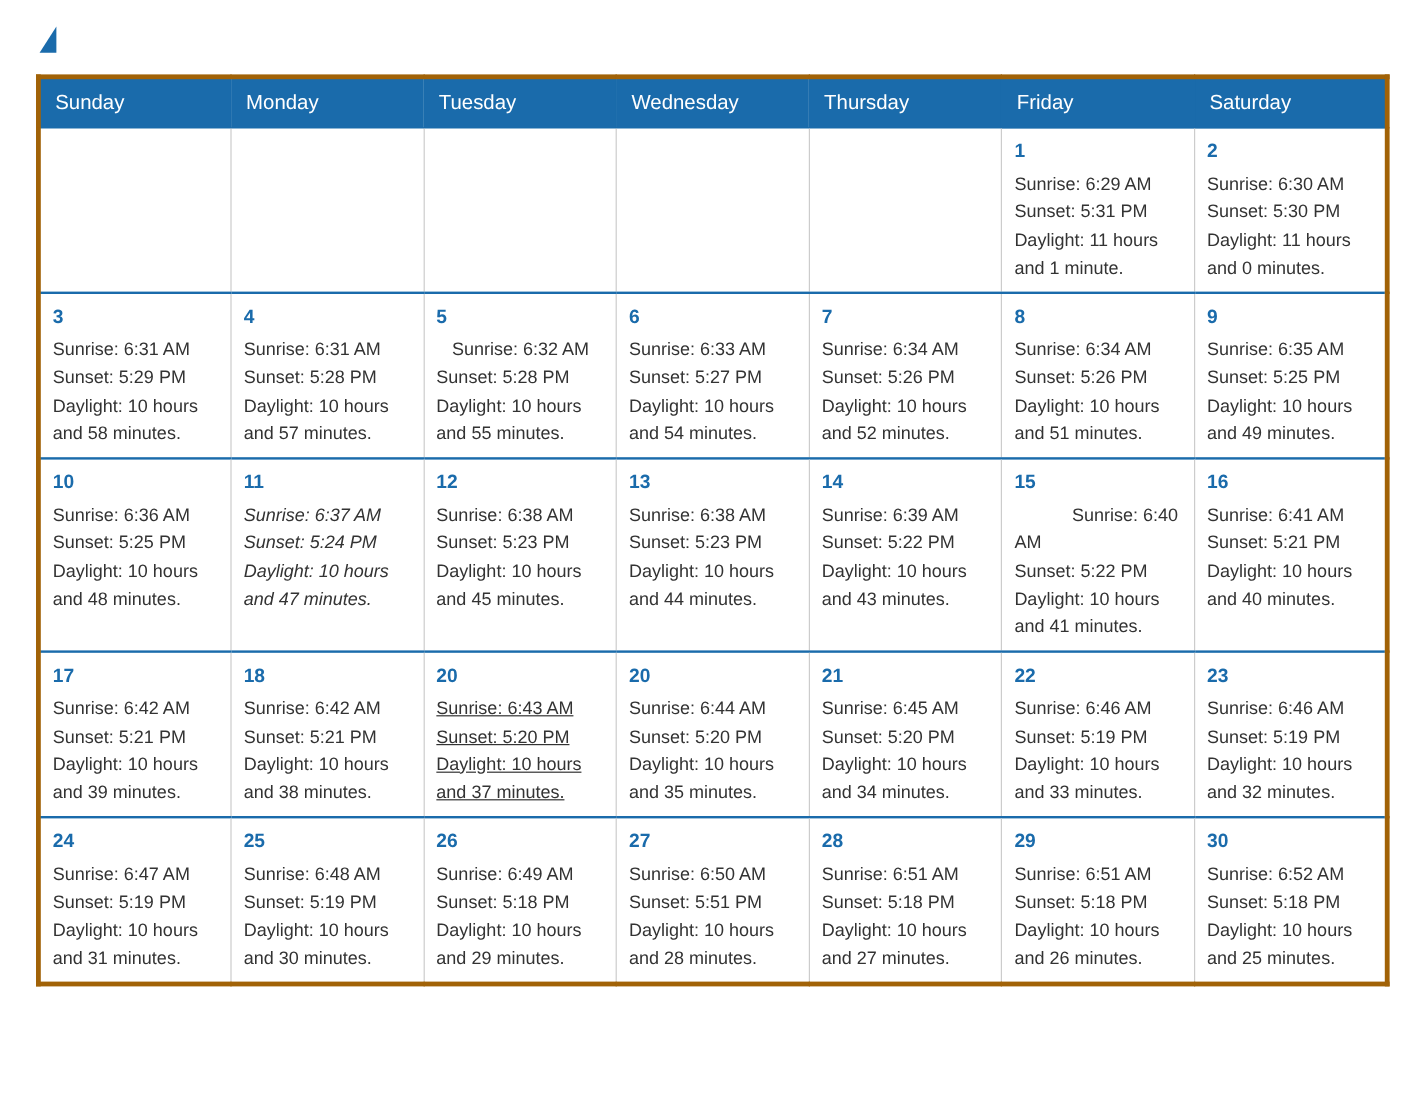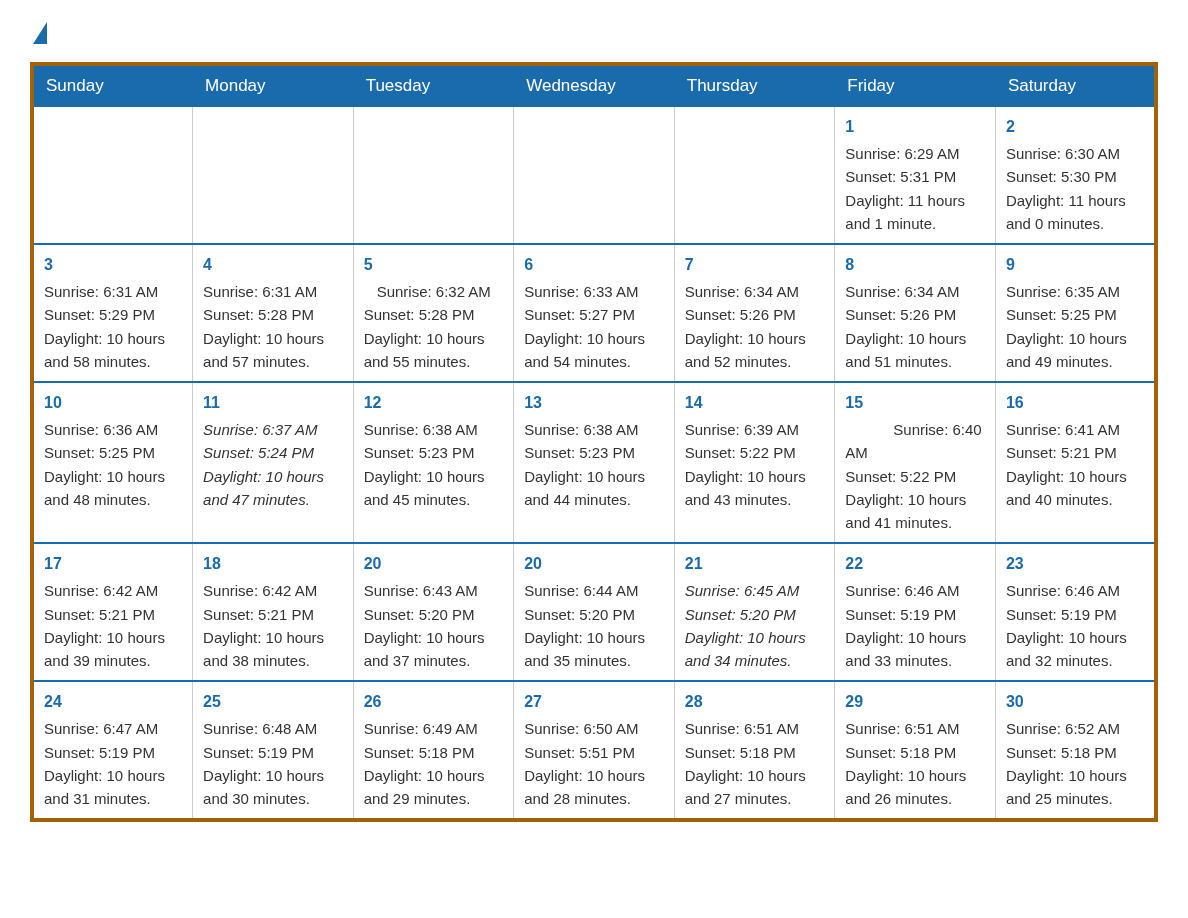--- a/index.html
+++ b/index.html
@@ -195,27 +195,27 @@
 Sunset: 5:21 PM
 Daylight: 10 hours and 40 minutes.</span></td>
       </tr>
       <tr>
         <td><span class="day-number">17</span><span class="day-info" style="white-space: pre-line;">Sunrise: 6:42 AM
 Sunset: 5:21 PM
 Daylight: 10 hours and 39 minutes.</span></td>
         <td><span class="day-number">18</span><span class="day-info" style="white-space: pre-line;">Sunrise: 6:42 AM
 Sunset: 5:21 PM
 Daylight: 10 hours and 38 minutes.</span></td>
-        <td><span class="day-number">20</span><span class="day-info" style="white-space: pre-line;">Sunrise: 6:43 AM
+        <td><span class="day-number">20</span><span class="day-info" style="white-space: pre-line; text-decoration: underline;">Sunrise: 6:43 AM
 Sunset: 5:20 PM
 Daylight: 10 hours and 37 minutes.</span></td>
         <td><span class="day-number">20</span><span class="day-info" style="white-space: pre-line;">Sunrise: 6:44 AM
 Sunset: 5:20 PM
 Daylight: 10 hours and 35 minutes.</span></td>
-        <td><span class="day-number">21</span><span class="day-info" style="white-space: pre-line; font-style: italic;">Sunrise: 6:45 AM
+        <td><span class="day-number">21</span><span class="day-info" style="white-space: pre-line;">Sunrise: 6:45 AM
 Sunset: 5:20 PM
 Daylight: 10 hours and 34 minutes.</span></td>
         <td><span class="day-number">22</span><span class="day-info" style="white-space: pre-line;">Sunrise: 6:46 AM
 Sunset: 5:19 PM
 Daylight: 10 hours and 33 minutes.</span></td>
         <td><span class="day-number">23</span><span class="day-info" style="white-space: pre-line;">Sunrise: 6:46 AM
 Sunset: 5:19 PM
 Daylight: 10 hours and 32 minutes.</span></td>
       </tr>
       <tr>

